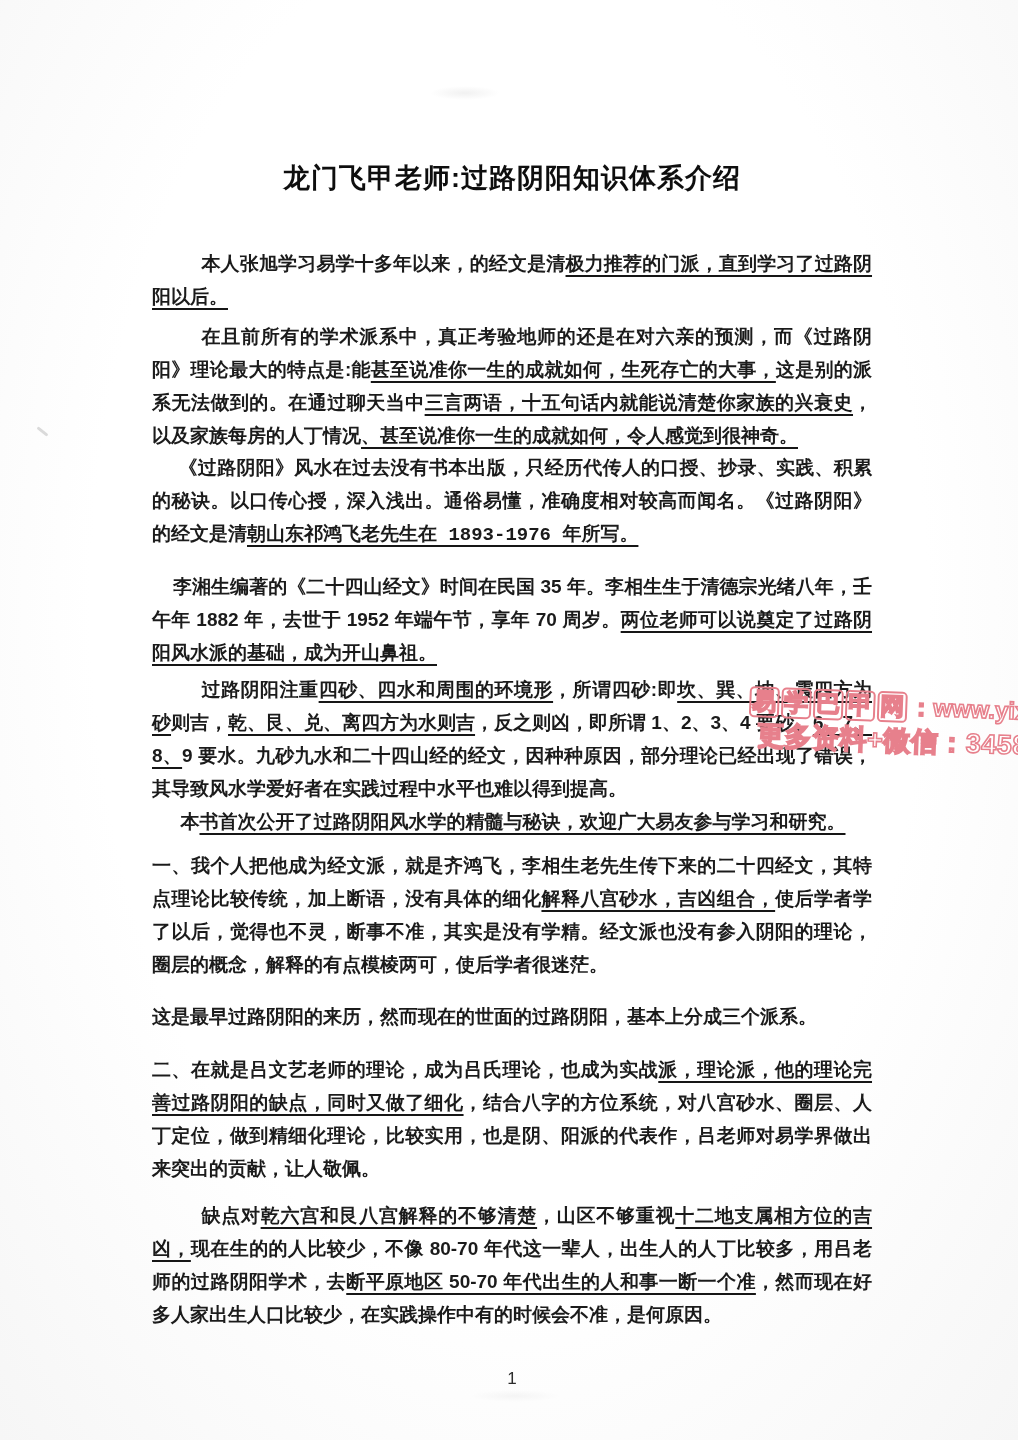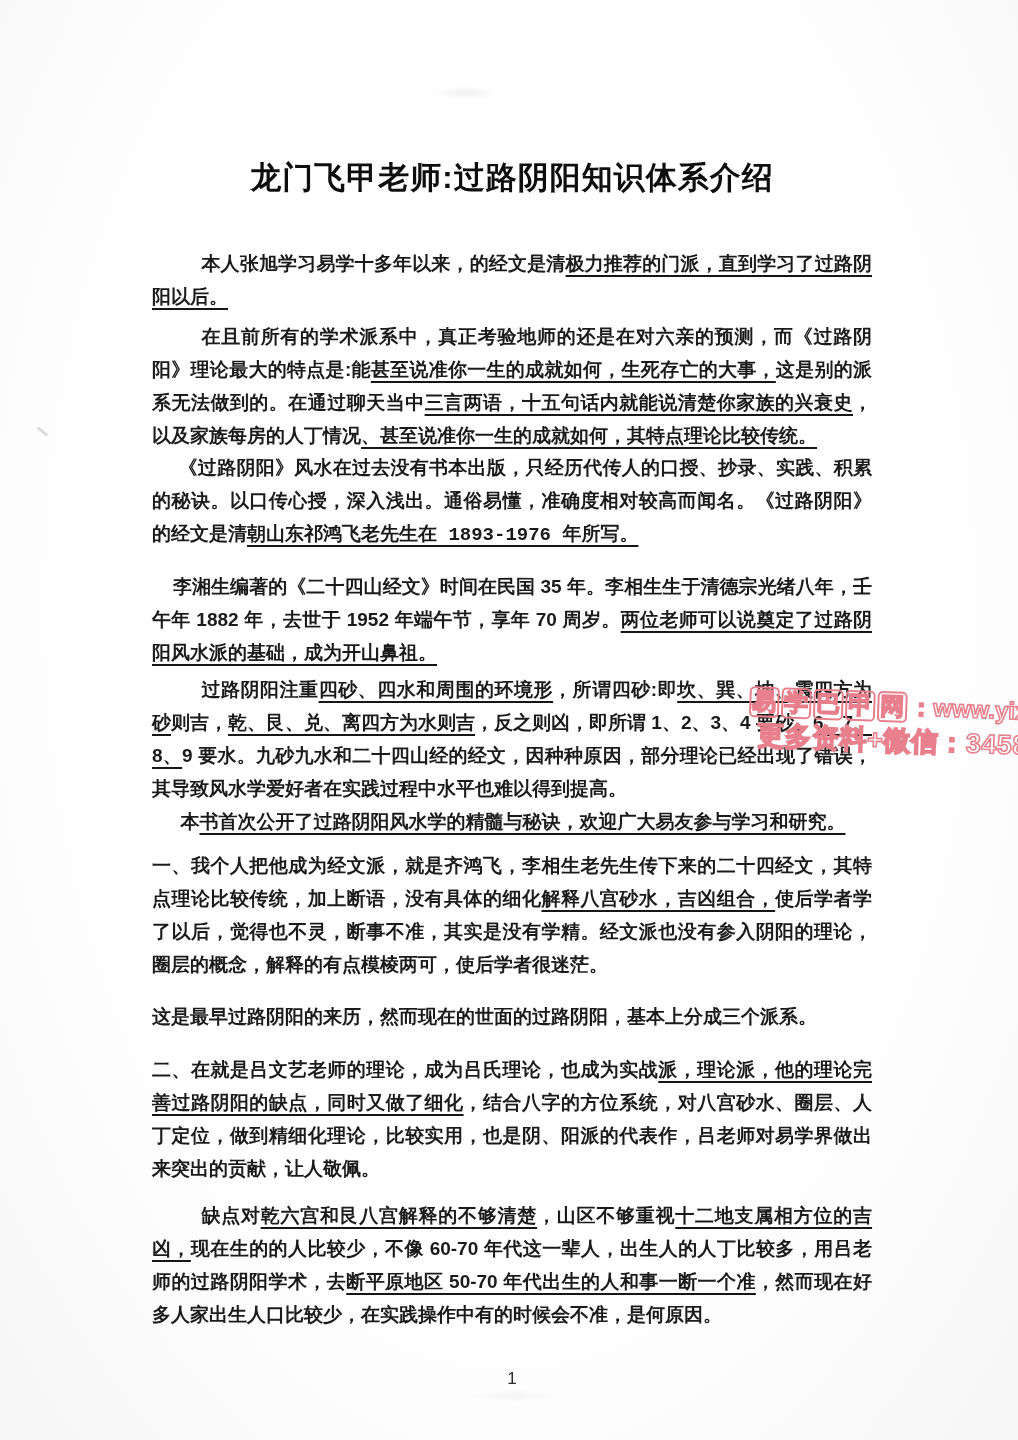--- a/index.html
+++ b/index.html
@@ -11,21 +11,21 @@
   .page{
     position:relative;width:1018px;height:1440px;
     background:radial-gradient(ellipse at 50% 42%, #ffffff 58%, #f6f6f6 100%);
   }
   .doc{
     position:absolute;left:152px;top:0;width:720px;
     color:#1b1b1b;font-size:19px;line-height:33px;
     text-align:justify;font-weight:600;
   }
   .title{
-    margin:162px 0 0;font-size:31px;line-height:32px;font-weight:700;
+    margin:162px 0 0;font-size:27px;line-height:32px;font-weight:700;
     text-align:center;letter-spacing:1px;color:#0e0e0e;
   }
   .para{margin:0;}
   .para u{
     text-decoration:underline;
     text-decoration-thickness:2px;
     text-underline-offset:4.5px;
     text-decoration-color:#161616;
   }
   .para-0{margin-top:53px;text-indent:2.6em;}
@@ -77,29 +77,29 @@
 
   <div class="artifact-a"></div>
   <div class="artifact-b"></div>
   <div class="artifact-c"></div>
 
   <div class="doc">
     <h1 class="title">龙门飞甲老师:过路阴阳知识体系介绍</h1>
 
     <div>
         <p class="para para-0"><span>本人张旭学习易学十多年以来，的经文是清</span><u>极力推荐的门派，直到学习了过路阴阳以后。</u></p>
-        <p class="para para-1"><span>在且前所有的学术派系中，真正考验地师的还是在对六亲的预测，而《过路阴阳》理论最大的特点是:能</span><u>甚至说准你一生的成就如何，生死存亡的大事，</u><span>这是别的派系无法做到的。在通过聊天当中</span><u>三言两语，十五句话内就能说清楚你家族的兴衰史</u><span>，以及家族每房的人丁情况</span><u>、甚至说准你一生的成就如何，其特点理论比较传统。</u></p>
+        <p class="para para-1"><span>在且前所有的学术派系中，真正考验地师的还是在对六亲的预测，而《过路阴阳》理论最大的特点是:能</span><u>甚至说准你一生的成就如何，生死存亡的大事，</u><span>这是别的派系无法做到的。在通过聊天当中</span><u>三言两语，十五句话内就能说清楚你家族的兴衰史</u><span>，以及家族每房的人丁情况</span><u>、甚至说准你一生的成就如何，令人感觉到很神奇。</u></p>
         <p class="para para-2"><span>《过路阴阳》风水在过去没有书本出版，只经历代传人的口授、抄录、实践、积累的秘诀。以口传心授，深入浅出。通俗易懂，准确度相对较高而闻名。《过路阴阳》的经文是清</span><u>朝山东祁鸿飞老先生在 1893-1976 年所写。</u></p>
         <p class="para para-3"><span>李湘生编著的《二十四山经文》时间在民国 35 年。李相生生于清德宗光绪八年，壬午年 1882 年，去世于 1952 年端午节，享年 70 周岁。</span><u>两位老师可以说奠定了过路阴阳风水派的基础，成为开山鼻祖。</u></p>
         <p class="para para-4"><span>过路阴阳注重</span><u>四砂、四水和周围的环境形</u><span>，所谓四砂:即</span><u>坎、巽、坤、震四方为砂</u><span>则吉，</span><u>乾、艮、兑、离四方为水则吉</u><span>，反之则凶，即所谓 1、2、3、4 要砂、</span><u>6、7、8、</u><span>9 要水。九砂九水和二十四山经的经文，因种种原因，部分理论已经出现了错误，其导致风水学爱好者在实践过程中水平也难以得到提高。</span></p>
         <p class="para para-5"><span>本</span><u>书首次公开了过路阴阳风水学的精髓与秘诀，欢迎广大易友参与学习和研究。</u></p>
         <p class="para para-7"><span>一、我个人把他成为经文派，就是齐鸿飞，李相生老先生传下来的二十四经文，其特点理论比较传统，加上断语，没有具体的细化</span><u>解释八宫砂水，吉凶组合，</u><span>使后学者学了以后，觉得也不灵，断事不准，其实是没有学精。经文派也没有参入阴阳的理论，圈层的概念，解释的有点模棱两可，使后学者很迷茫。</span></p>
         <p class="para para-6"><span>这是最早过路阴阳的来历，然而现在的世面的过路阴阳，基本上分成三个派系。</span></p>
         <p class="para para-8"><span>二、在就是吕文艺老师的理论，成为吕氏理论，也成为实战</span><u>派，理论派，他的理论完善过路阴阳的缺点，同时又做了细化</u><span>，结合八字的方位系统，对八宫砂水、圈层、人丁定位，做到精细化理论，比较实用，也是阴、阳派的代表作，吕老师对易学界做出来突出的贡献，让人敬佩。</span></p>
-        <p class="para para-9"><span>缺点对</span><u>乾六宫和艮八宫解释的不够清楚</u><span>，山区不够重视</span><u>十二地支属相方位的吉凶，</u><span>现在生的的人比较少，不像 60-70 年代这一辈人，出生人的人丁比较多，用吕老师的过路阴阳学术，去</span><u>断平原地区 50-70 年代出生的人和事一断一个准</u><span>，然而现在好多人家出生人口比较少，在实践操作中有的时候会不准，是何原因。</span></p>
+        <p class="para para-9"><span>缺点对</span><u>乾六宫和艮八宫解释的不够清楚</u><span>，山区不够重视</span><u>十二地支属相方位的吉凶，</u><span>现在生的的人比较少，不像 80-70 年代这一辈人，出生人的人丁比较多，用吕老师的过路阴阳学术，去</span><u>断平原地区 50-70 年代出生的人和事一断一个准</u><span>，然而现在好多人家出生人口比较少，在实践操作中有的时候会不准，是何原因。</span></p>
       </div>
 
     <div class="page-number">1</div>
   </div>
 
   <div class="watermark">
     <div class="wm-line1">
       <span><span class="wm-box wm-text" style="-webkit-text-stroke: 1.6px rgb(231, 128, 140); border-color: rgb(231, 128, 140);">易</span><span class="wm-box wm-text" style="-webkit-text-stroke: 1.6px rgb(231, 128, 140); border-color: rgb(231, 128, 140);">学</span><span class="wm-box wm-text" style="-webkit-text-stroke: 1.6px rgb(231, 128, 140); border-color: rgb(231, 128, 140);">巴</span><span class="wm-box wm-text" style="-webkit-text-stroke: 1.6px rgb(231, 128, 140); border-color: rgb(231, 128, 140);">甲</span><span class="wm-box wm-text" style="-webkit-text-stroke: 1.6px rgb(231, 128, 140); border-color: rgb(231, 128, 140);">网</span></span><span class="wm-text" style="-webkit-text-stroke: 1.6px rgb(231, 128, 140);">：www.yixue88.cn</span>
     </div>
     <div class="wm-line2 wm-text" style="-webkit-text-stroke: 1.6px rgb(231, 128, 140);">更多资料+微信：3458344044</div>

